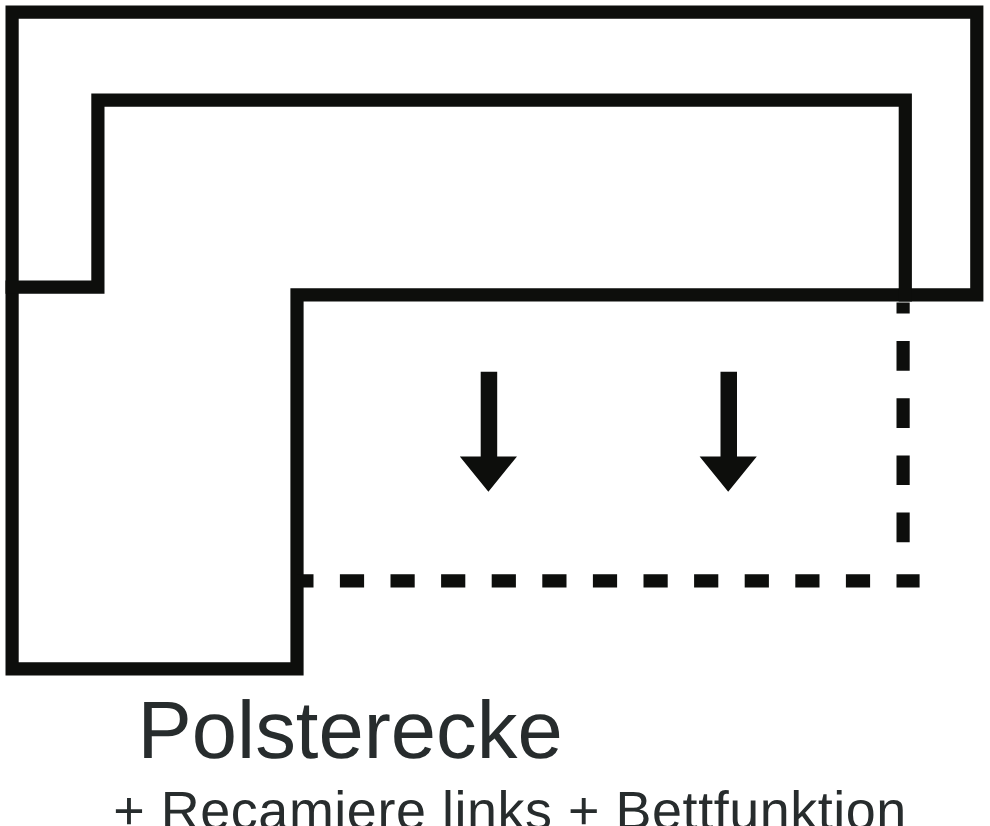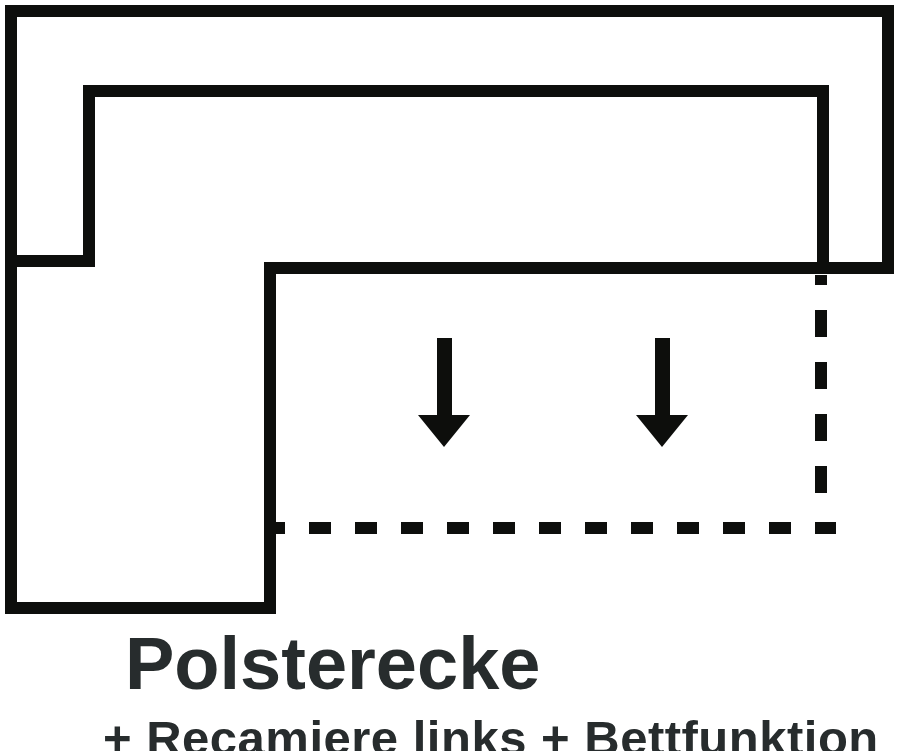--- a/index.html
+++ b/index.html
@@ -13,21 +13,20 @@
     background: var(--background);
     font-family: "Liberation Sans", "DejaVu Sans", sans-serif;
     overflow: hidden;
   }
   .stage {
     position: relative;
     width: 895px;
     height: 751px;
     background: var(--background);
     overflow: hidden;
-    font-weight: bold;
   }
   .diagram-svg {
     position: absolute;
     left: 0;
     top: 0;
     width: 900px;
     height: 751px;
     display: block;
   }
   .ln {

